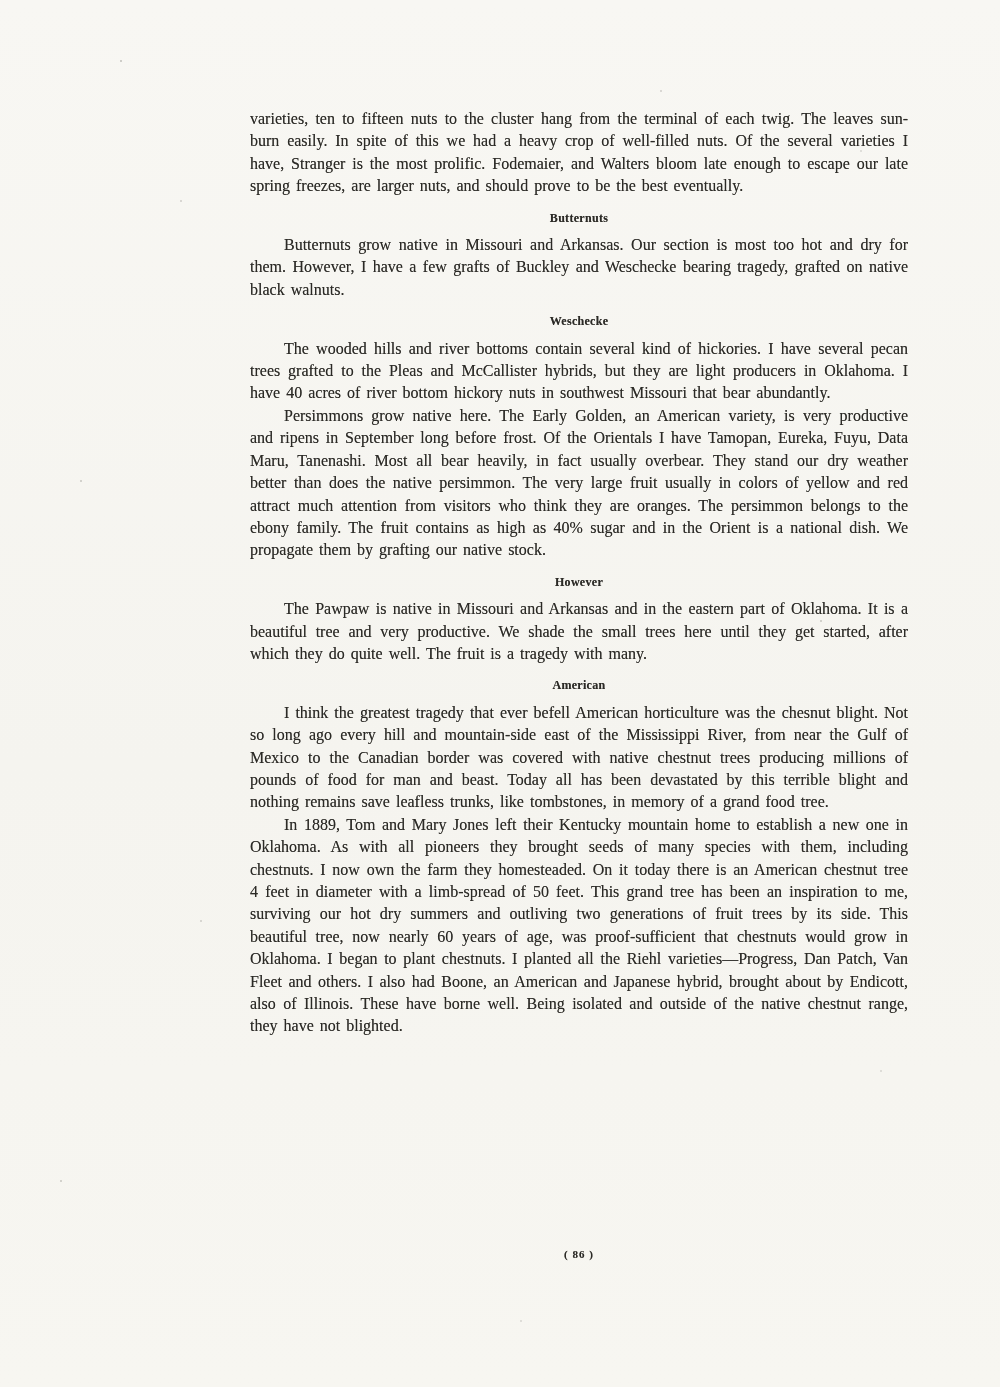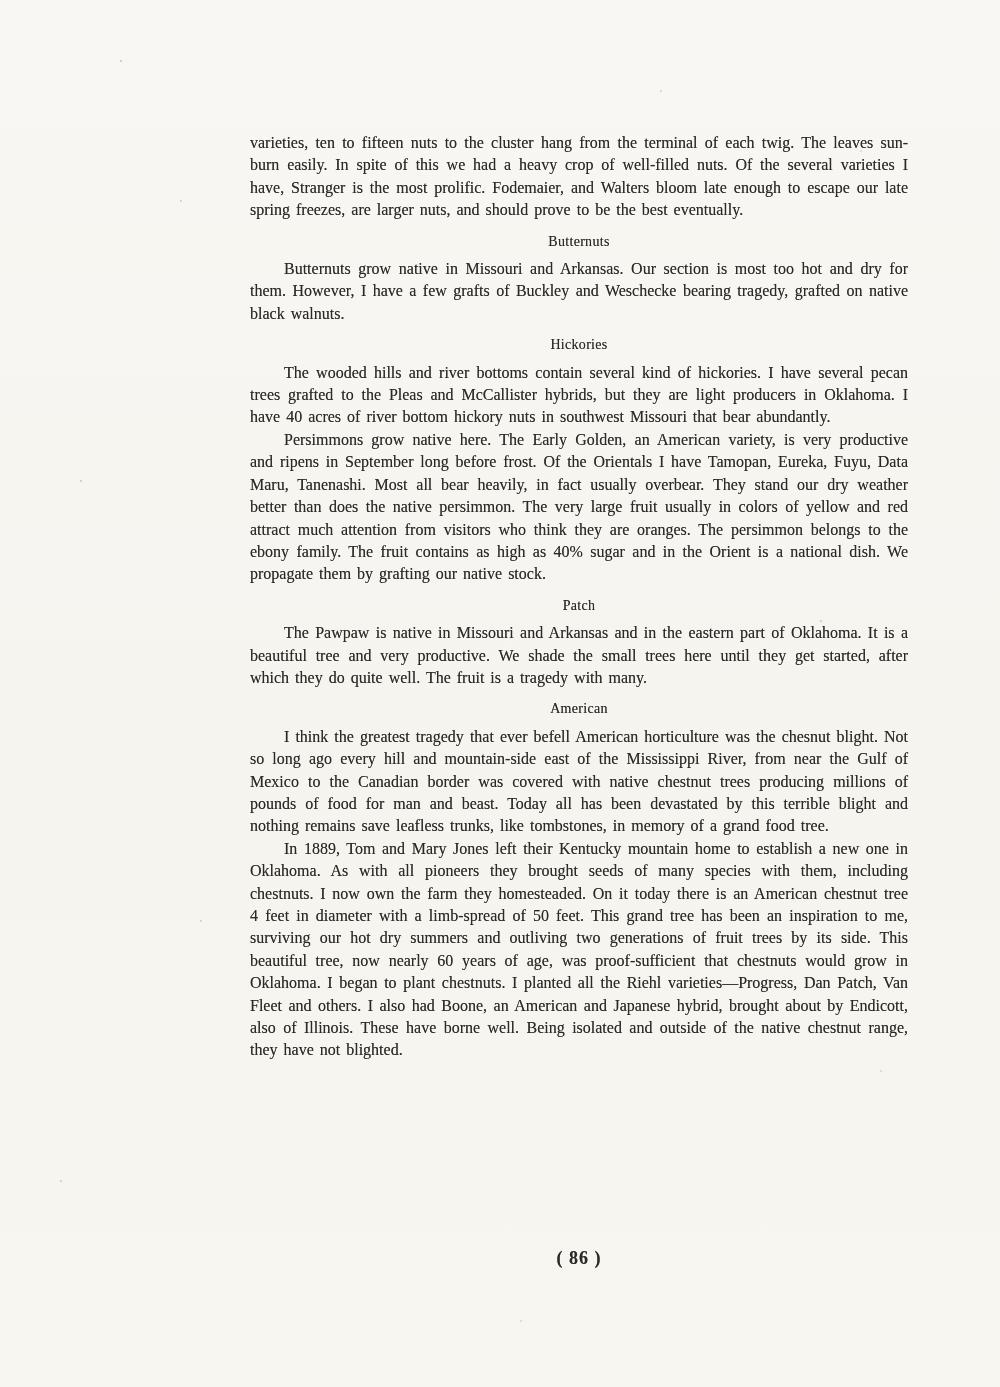--- a/index.html
+++ b/index.html
@@ -17,49 +17,49 @@
   }
   .page {
     position: absolute;
     inset: 0;
     background:
       linear-gradient(180deg, #f8f7f3 0%, #f5f4ef 55%, #f7f6f1 100%);
   }
   .text-block {
     position: absolute;
     left: 250px;
-    top: 132px;
+    top: 108px;
     width: 658px;
     font-size: 16px;
     line-height: 22.4px;
     text-align: justify;
     text-shadow: 0 0 0.5px rgba(45,42,38,0.55);
   }
   .text-block p {
     margin: 0;
     text-indent: 34px;
     word-spacing: 2px;
   }
   .text-block p.no-indent {
     text-indent: 0;
   }
   .section-heading {
-    font-size: 14px;
-    font-weight: normal;
+    font-size: 12px;
+    font-weight: bold;
     text-align: center;
     margin: 9px 0 5px 0;
     letter-spacing: 0.3px;
   }
   .page-number {
     position: absolute;
     top: 1248px;
     left: 250px;
     width: 658px;
     text-align: center;
-    font-size: 18px;
+    font-size: 11px;
     font-weight: bold;
     letter-spacing: 1px;
     text-shadow: 0 0 0.5px rgba(45,42,38,0.5);
   }
   
   .scan-noise {
     position: absolute;
     top: 60px;
     left: 120px;
     width: 2px;
@@ -84,26 +84,26 @@
 <div class="page">
   <div class="scan-noise"></div>
 
   <div class="text-block">
 
     <p class="no-indent">varieties, ten to fifteen nuts to the cluster hang from the terminal of each twig. The leaves sun-burn easily. In spite of this we had a heavy crop of well-filled nuts. Of the several varieties I have, Stranger is the most prolific. Fodemaier, and Walters bloom late enough to escape our late spring freezes, are larger nuts, and should prove to be the best eventually.</p>
 
     <h2 class="section-heading">Butternuts</h2>
     <p>Butternuts grow native in Missouri and Arkansas. Our section is most too hot and dry for them. However, I have a few grafts of Buckley and Weschecke bearing tragedy, grafted on native black walnuts.</p>
 
-    <h2 class="section-heading">Hickories</h2>
+    <h2 class="section-heading">Weschecke</h2>
     <p>The wooded hills and river bottoms contain several kind of hickories. I have several pecan trees grafted to the Pleas and McCallister hybrids, but they are light producers in Oklahoma. I have 40 acres of river bottom hickory nuts in southwest Missouri that bear abundantly.</p>
 
     <p>Persimmons grow native here. The Early Golden, an American variety, is very productive and ripens in September long before frost. Of the Orientals I have Tamopan, Eureka, Fuyu, Data Maru, Tanenashi. Most all bear heavily, in fact usually overbear. They stand our dry weather better than does the native persimmon. The very large fruit usually in colors of yellow and red attract much attention from visitors who think they are oranges. The persimmon belongs to the ebony family. The fruit contains as high as 40% sugar and in the Orient is a national dish. We propagate them by grafting our native stock.</p>
 
-    <h2 class="section-heading">Patch</h2>
+    <h2 class="section-heading">However</h2>
     <p>The Pawpaw is native in Missouri and Arkansas and in the eastern part of Oklahoma. It is a beautiful tree and very productive. We shade the small trees here until they get started, after which they do quite well. The fruit is a tragedy with many.</p>
 
     <h2 class="section-heading">American</h2>
     <p>I think the greatest tragedy that ever befell American horticulture was the chesnut blight. Not so long ago every hill and mountain-side east of the Mississippi River, from near the Gulf of Mexico to the Canadian border was covered with native chestnut trees producing millions of pounds of food for man and beast. Today all has been devastated by this terrible blight and nothing remains save leafless trunks, like tombstones, in memory of a grand food tree.</p>
     <p>In 1889, Tom and Mary Jones left their Kentucky mountain home to establish a new one in Oklahoma. As with all pioneers they brought seeds of many species with them, including chestnuts. I now own the farm they homesteaded. On it today there is an American chestnut tree 4 feet in diameter with a limb-spread of 50 feet. This grand tree has been an inspiration to me, surviving our hot dry summers and outliving two generations of fruit trees by its side. This beautiful tree, now nearly 60 years of age, was proof-sufficient that chestnuts would grow in Oklahoma. I began to plant chestnuts. I planted all the Riehl varieties—Progress, Dan Patch, Van Fleet and others. I also had Boone, an American and Japanese hybrid, brought about by Endicott, also of Illinois. These have borne well. Being isolated and outside of the native chestnut range, they have not blighted.</p>
 
   </div>
 
   <div class="page-number">( 86 )</div>
 </div>

